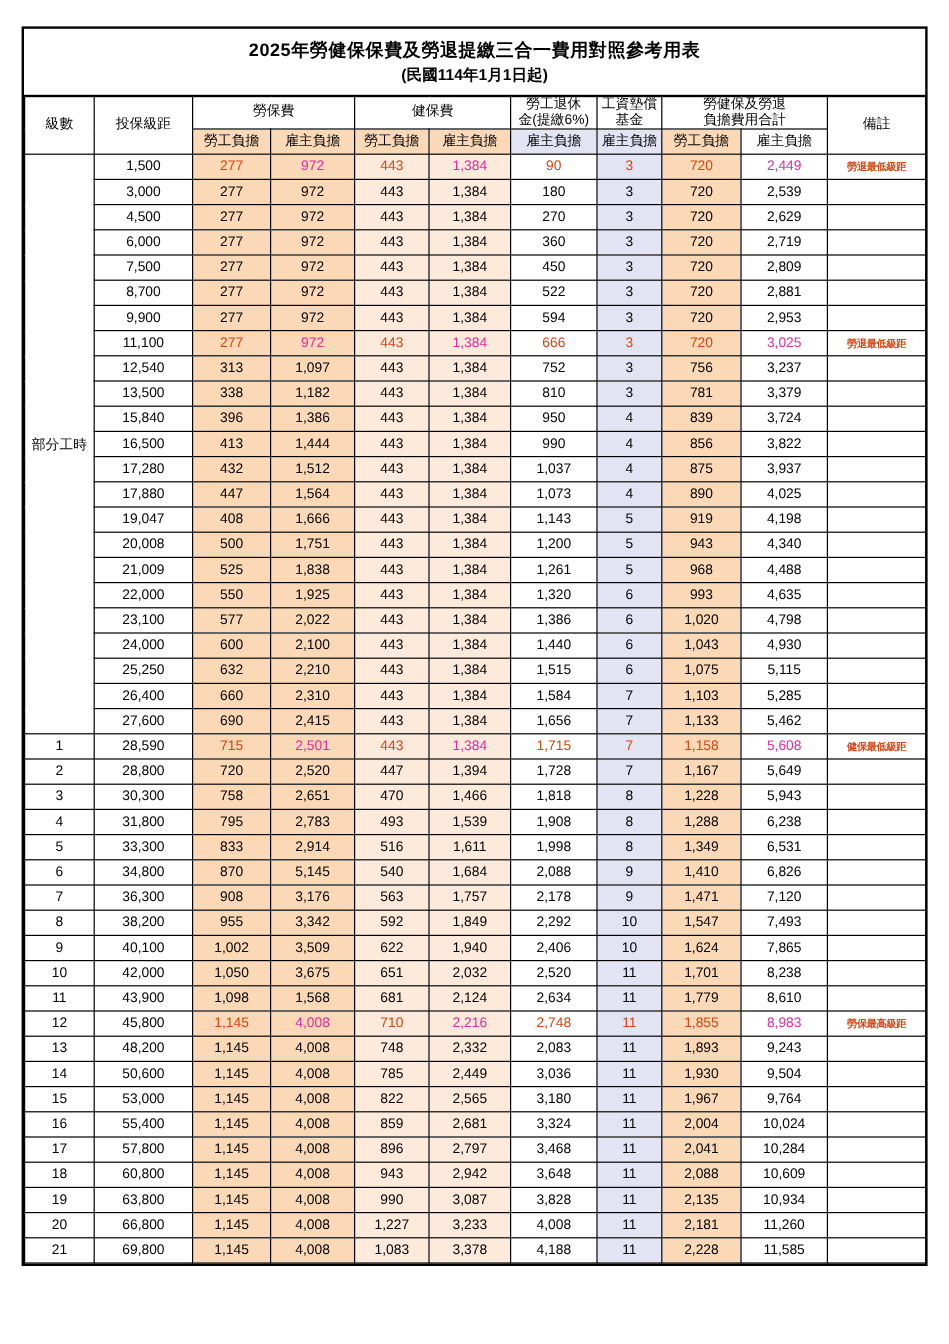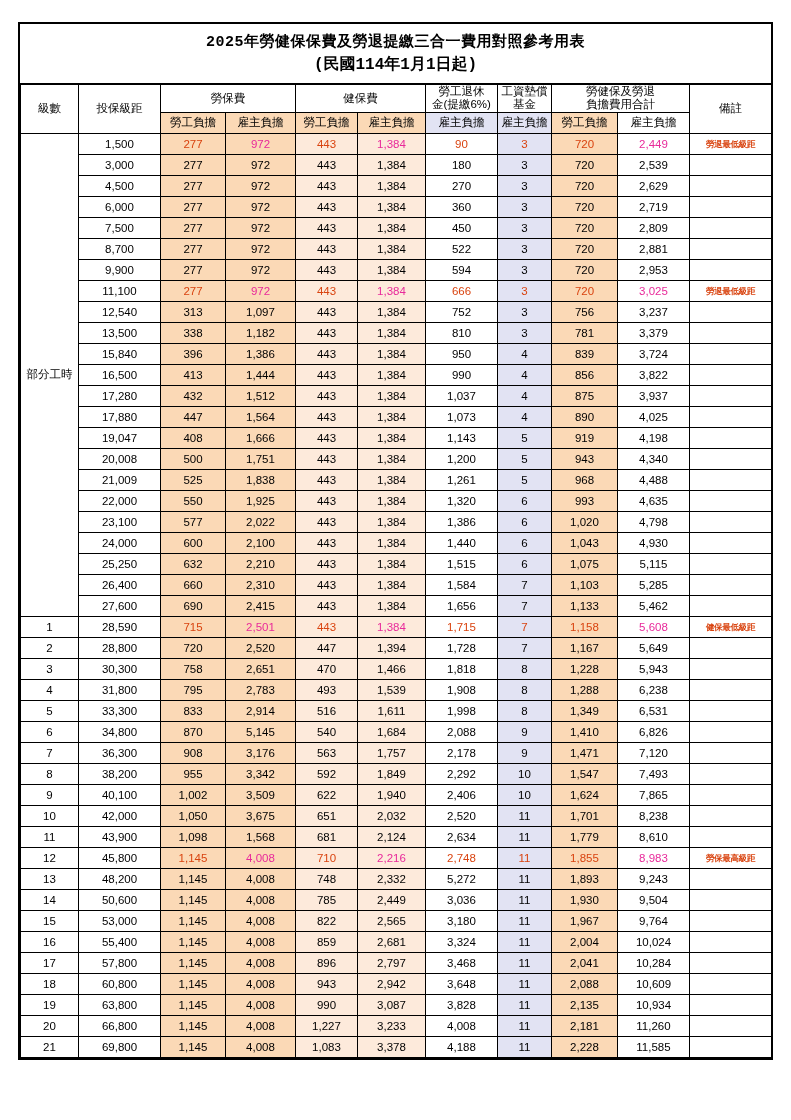--- a/index.html
+++ b/index.html
@@ -23,30 +23,29 @@
   .outer {
     border: 2px solid #000;
     box-sizing: border-box;
     width: 755px;
     margin: 0 auto;
   }
   .title-block {
     text-align: center;
     padding: 9px 0 6px 0;
     border-bottom: 1px solid #000;
-    font-family: Liberation Mono, monospace;
   }
   .title-main {
     font-size: 15px;
     font-weight: bold;
     letter-spacing: 0.5px;
     line-height: 1.35;
   }
   .title-sub {
-    font-size: 16px;
+    font-size: 13px;
     font-weight: bold;
     line-height: 1.5;
   }
   table.main {
     border-collapse: collapse;
     width: 100%;
     table-layout: fixed;
   }
   table.main td, table.main th {
     border: 1px solid #000;
@@ -579,21 +578,21 @@
             <td class="c-white hl-pink">8,983</td>
             <td class="c-white"><span class="note-red">勞保最高級距</span></td>
           </tr>
           <tr>
             <td class="c-white lvl">13</td>
             <td class="c-white grade">48,200</td>
             <td class="c-orange">1,145</td>
             <td class="c-orange">4,008</td>
             <td class="c-orange-l">748</td>
             <td class="c-orange-l">2,332</td>
-            <td class="c-white">5,272</td>
+            <td class="c-white">2,083</td>
             <td class="c-blue">11</td>
             <td class="c-orange">1,893</td>
             <td class="c-white">9,243</td>
             <td class="c-white"></td>
           </tr>
           <tr>
             <td class="c-white lvl">14</td>
             <td class="c-white grade">50,600</td>
             <td class="c-orange">1,145</td>
             <td class="c-orange">4,008</td>

